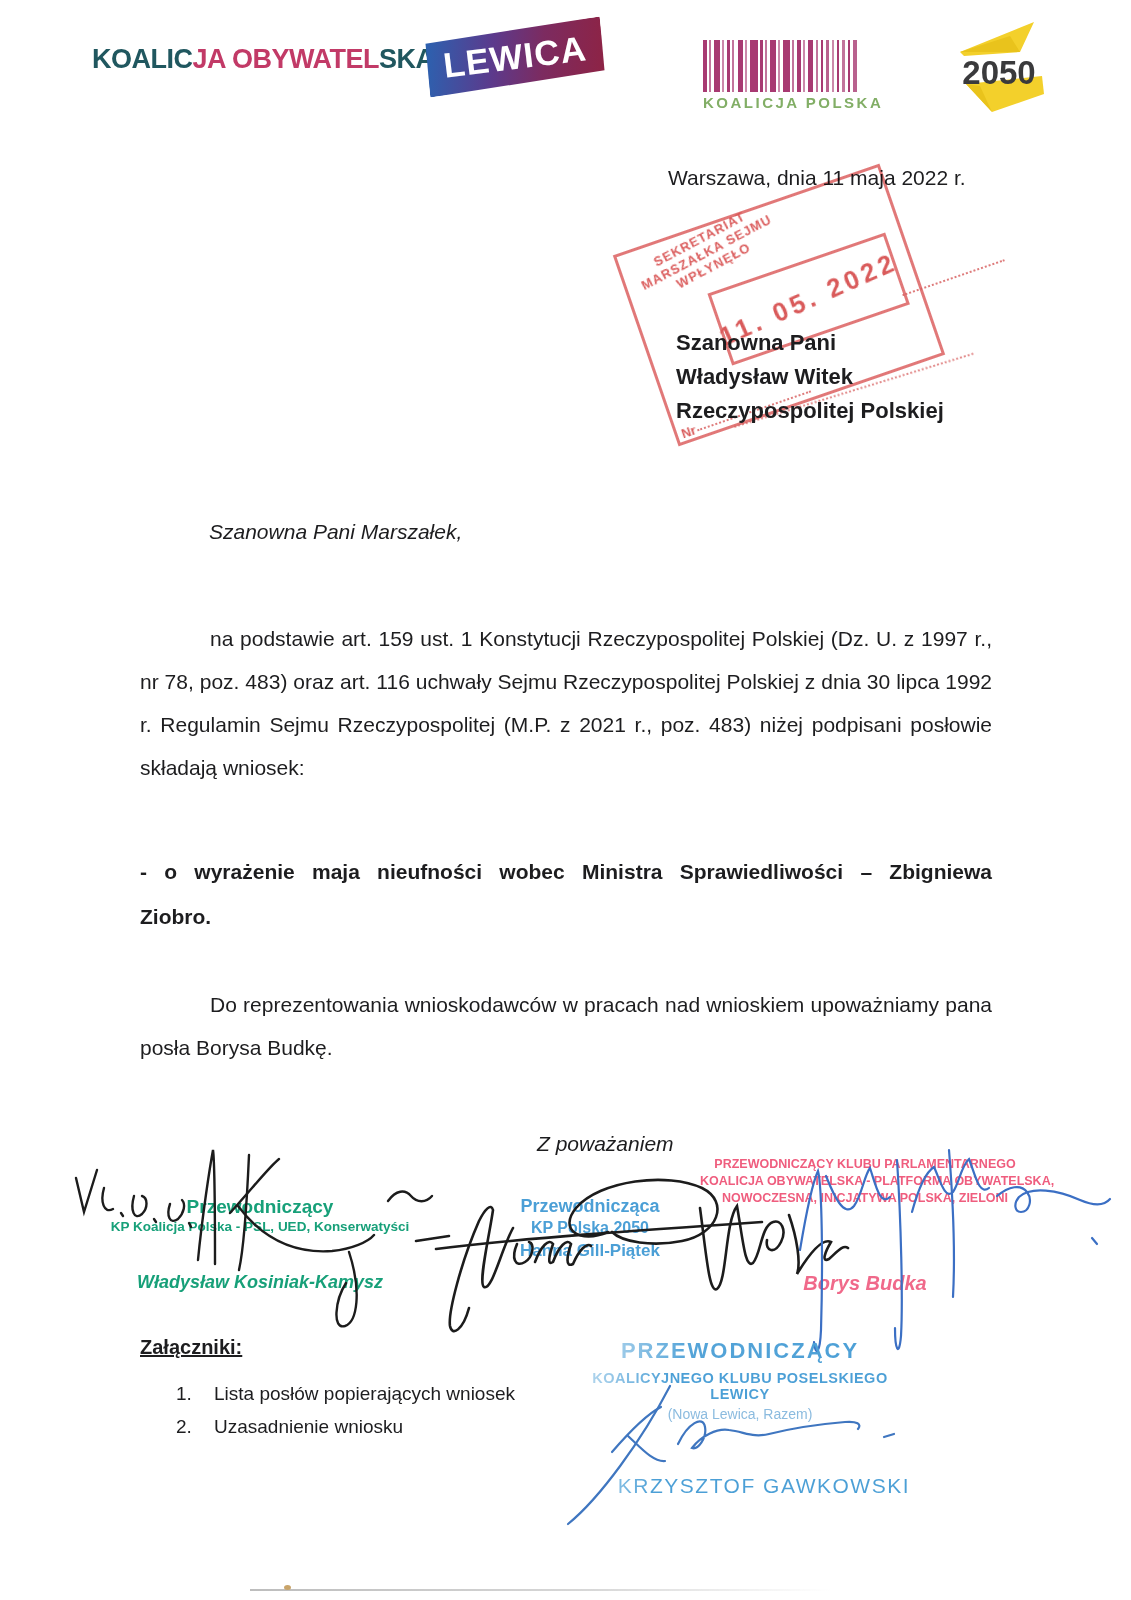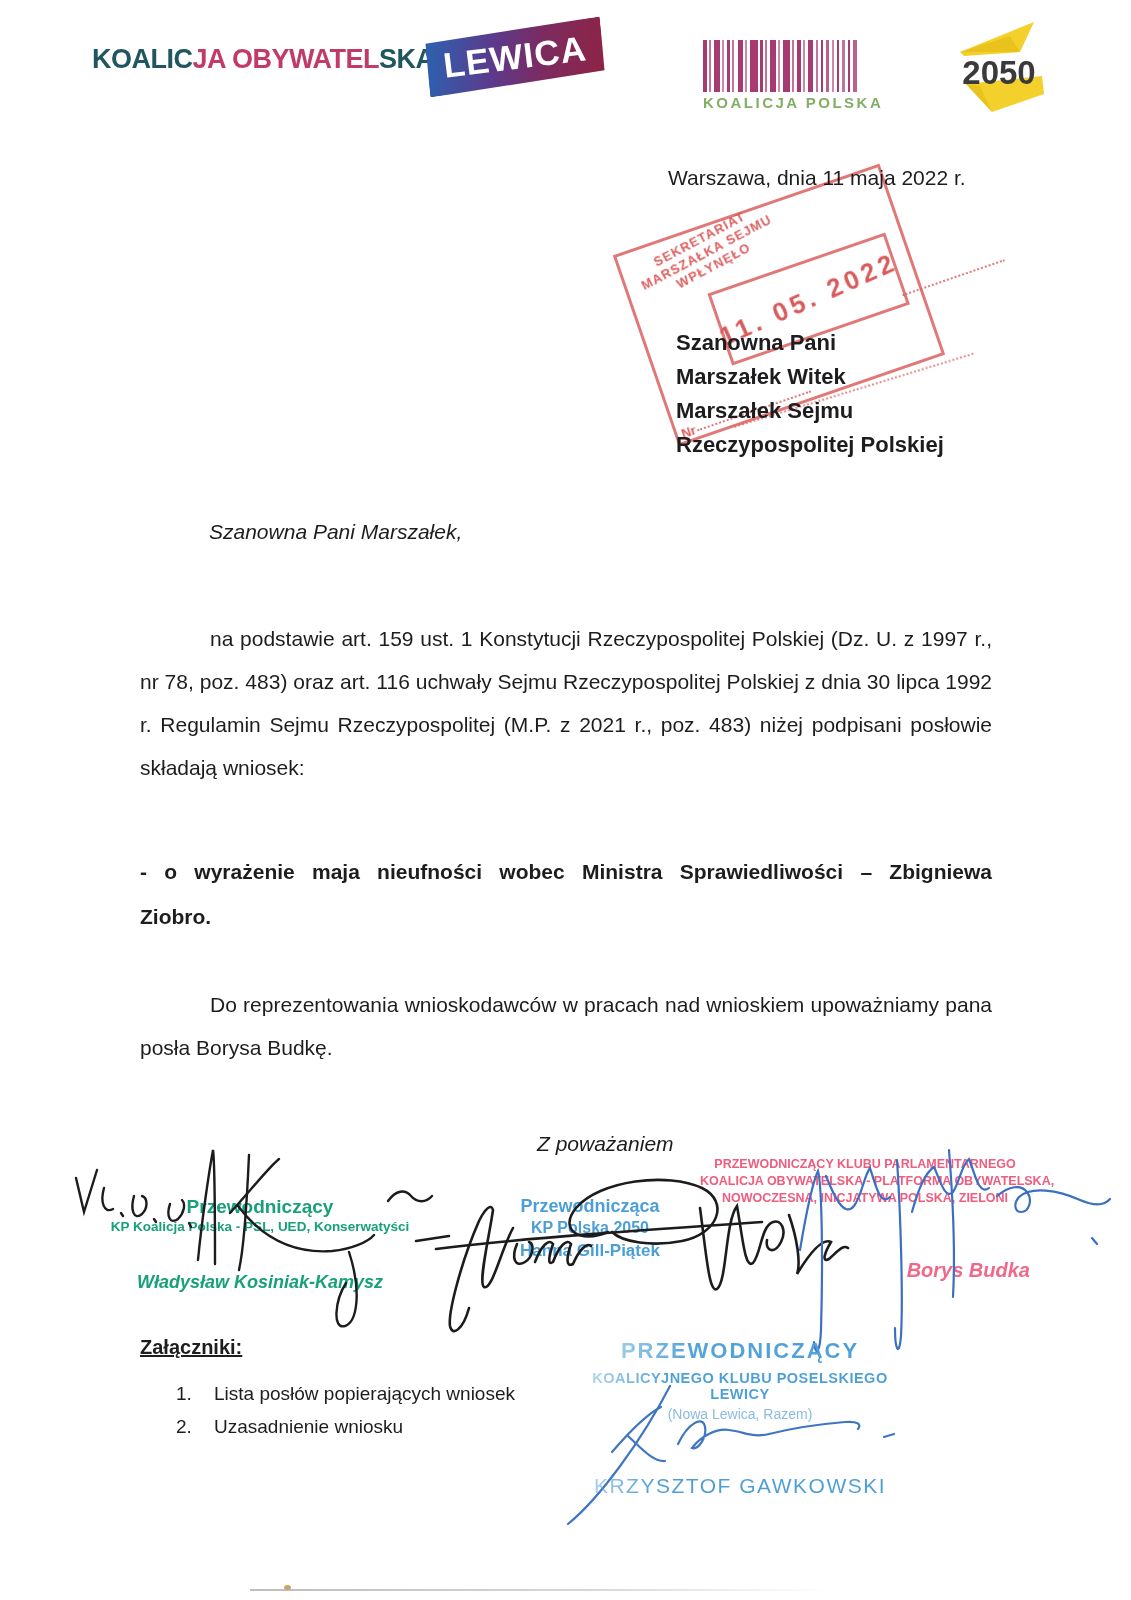--- a/index.html
+++ b/index.html
@@ -57,40 +57,40 @@
   .sig-green{position:absolute;left:110px;top:1196px;width:300px;text-align:center;color:#17a079;font-weight:bold;}
   .sig-green .r1{font-size:19px;}
   .sig-green .r2{font-size:13.5px;margin-top:1px;white-space:nowrap;}
   .sig-green .nm{font-size:18px;font-style:italic;margin-top:38px;white-space:nowrap;}
   .sig-blue-mid{position:absolute;left:455px;top:1196px;width:270px;text-align:center;color:#4b9fd6;font-weight:bold;}
   .sig-blue-mid .r1{font-size:18px;}
   .sig-blue-mid .r2{font-size:16px;margin-top:2px;}
   .sig-blue-mid .nm{font-size:17px;margin-top:4px;}
   .sig-pink{position:absolute;left:700px;top:1156px;width:330px;text-align:center;color:#ef5d7e;font-weight:bold;}
   .sig-pink .r{font-size:12.5px;line-height:17px;white-space:nowrap;}
-  .sig-pink .nm{font-size:20px;font-style:italic;font-weight:bold;margin-top:52px;color:#f0698a;text-align:right;}
+  .sig-pink .nm{font-size:20px;font-style:italic;font-weight:bold;margin-top:65px;color:#f0698a;}
   .sig-svg{position:absolute;left:0;top:0;width:1131px;height:1600px;pointer-events:none;}
   
   .attachments{position:absolute;left:140px;top:1336px;font-size:20px;}
   .attachments .ttl{font-weight:bold;text-decoration:underline;}
   .attachments ol{margin:18px 0 0 36px;padding:0;}
   .attachments .item{font-size:19px;line-height:33px;}
   .attachments .num{display:inline-block;width:38px;}
   
   .sig-lewica{position:absolute;left:570px;top:1338px;width:340px;text-align:center;color:#4b9fd6;}
   .sig-lewica .r1{font-size:22px;letter-spacing:2px;font-weight:bold;
     background:linear-gradient(90deg,rgba(75,159,214,.25) 0%,rgba(75,159,214,.95) 35%,#4b9fd6 100%);
     -webkit-background-clip:text;background-clip:text;color:transparent;}
   .sig-lewica .r2{font-size:14.5px;font-weight:bold;margin-top:6px;letter-spacing:.5px;
     background:linear-gradient(90deg,rgba(75,159,214,.3) 0%,#4b9fd6 30%);
     -webkit-background-clip:text;background-clip:text;color:transparent;}
   .sig-lewica .r3{font-size:14px;margin-top:4px;color:rgba(110,170,215,.8);}
   .sig-lewica .nm{font-size:21px;letter-spacing:1.5px;margin-top:52px;
     background:linear-gradient(90deg,rgba(75,159,214,.3) 0%,#4b9fd6 25%);
-    -webkit-background-clip:text;background-clip:text;color:transparent;}
+    -webkit-background-clip:text;background-clip:text;color:transparent;text-align:right;}
   
   .bottom-line{position:absolute;left:250px;top:1589px;width:580px;height:2px;
     background:linear-gradient(90deg,#bdbdbd,#d8d8d8 60%,rgba(216,216,216,0));}
   .bottom-speck{position:absolute;left:284px;top:1585px;width:7px;height:5px;background:#c9a46a;border-radius:50%;}
 </style>
 </head>
 <body>
 
 <div class="page">
 
@@ -157,22 +157,21 @@
     <div class="stamp-datebox">
       <span class="stamp-date">11. 05. 2022</span>
     </div>
     <div class="stamp-dots1"></div>
     <div class="stamp-dots2"></div>
     <div class="stamp-nr"><span>Nr</span><i></i></div>
   </div>
 
   <div class="addressee">
     <div>Szanowna Pani</div>
-    <div>Marszałek Witek</div>
-    <div>Marszałek Sejmu</div>
+    <div>Władysław Witek</div>
     <div>Rzeczypospolitej Polskiej</div>
   </div>
 
   <div class="salutation">Szanowna Pani Marszałek,</div>
   <p class="bodytext p1">na podstawie art. 159 ust. 1 Konstytucji Rzeczypospolitej Polskiej (Dz. U. z 1997 r., nr 78, poz. 483) oraz art. 116 uchwały Sejmu Rzeczypospolitej Polskiej z dnia 30 lipca 1992 r. Regulamin Sejmu Rzeczypospolitej (M.P. z 2021 r., poz. 483) niżej podpisani posłowie składają wniosek:</p>
   <p class="bodytext motion">- o wyrażenie maja nieufności wobec Ministra Sprawiedliwości – Zbigniewa Ziobro.</p>
   <p class="bodytext p2">Do reprezentowania wnioskodawców w pracach nad wnioskiem upoważniamy pana posła Borysa Budkę.</p>
   <div class="closing">Z poważaniem</div>
 
   <div class="sig-green">

